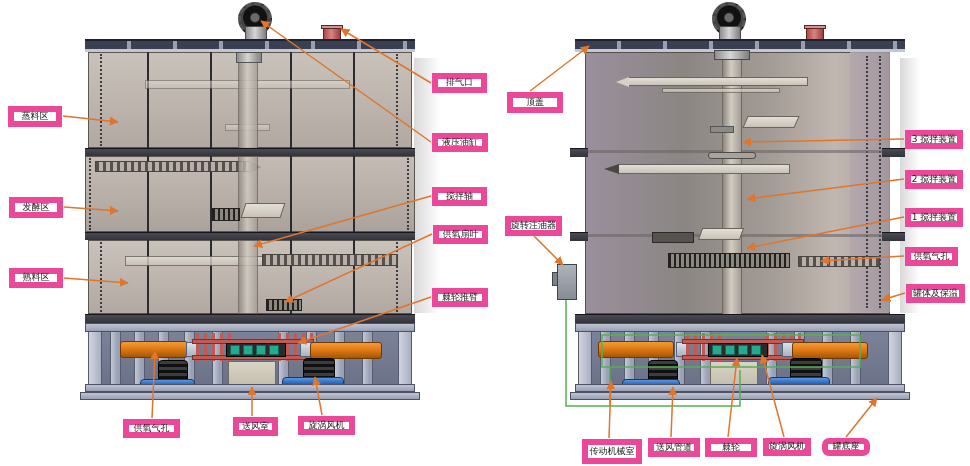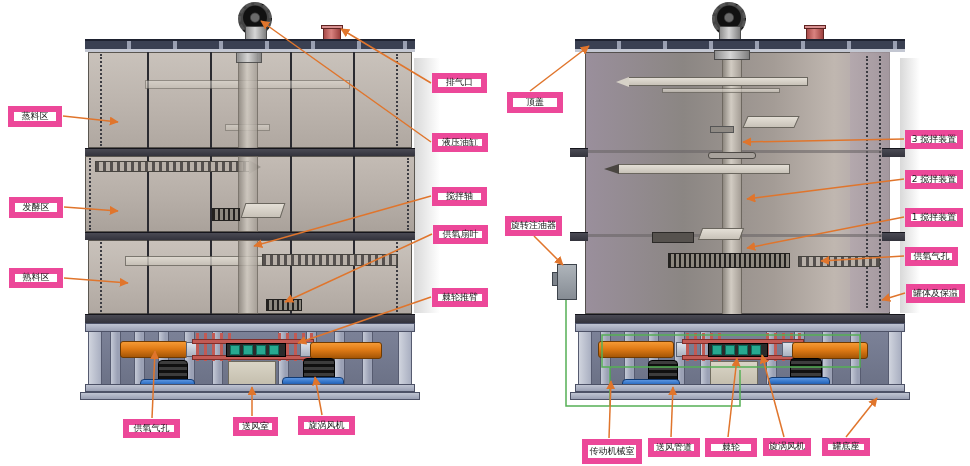--- a/index.html
+++ b/index.html
@@ -269,15 +269,15 @@
   <div class="label-box" style="left:505px;top:216px; width:57px; height:20px;">旋转注油器</div>
   <div class="label-box" style="left:905px;top:130px; width:58px; height:19px;">3 搅拌装置</div>
   <div class="label-box" style="left:905px;top:170px; width:58px; height:19px;">2 搅拌装置</div>
   <div class="label-box" style="left:905px;top:208px; width:58px; height:19px;">1 搅拌装置</div>
   <div class="label-box" style="left:905px;top:247px; width:53px; height:19px;">供氧气孔</div>
   <div class="label-box" style="left:906px;top:284px; width:59px; height:19px;">罐体及保温</div>
   <div class="label-box" style="left:582px;top:439px; width:60px; height:25px;">传动机械室</div>
   <div class="label-box" style="left:648px;top:438px; width:52px; height:19px;">送风管道</div>
   <div class="label-box" style="left:705px;top:438px; width:52px; height:19px;">棘轮</div>
   <div class="label-box" style="left:763px;top:438px; width:48px; height:18px;">旋涡风机</div>
-  <div class="label-box" style="left:822px;top:438px; width:48px; height:18px;">罐底座</div>
+  <div class="label-box" style="left:822px;top:438px; width:48px; height:18px;border-radius:7px;">罐底座</div>
 
 </div>
 
 </body></html>

